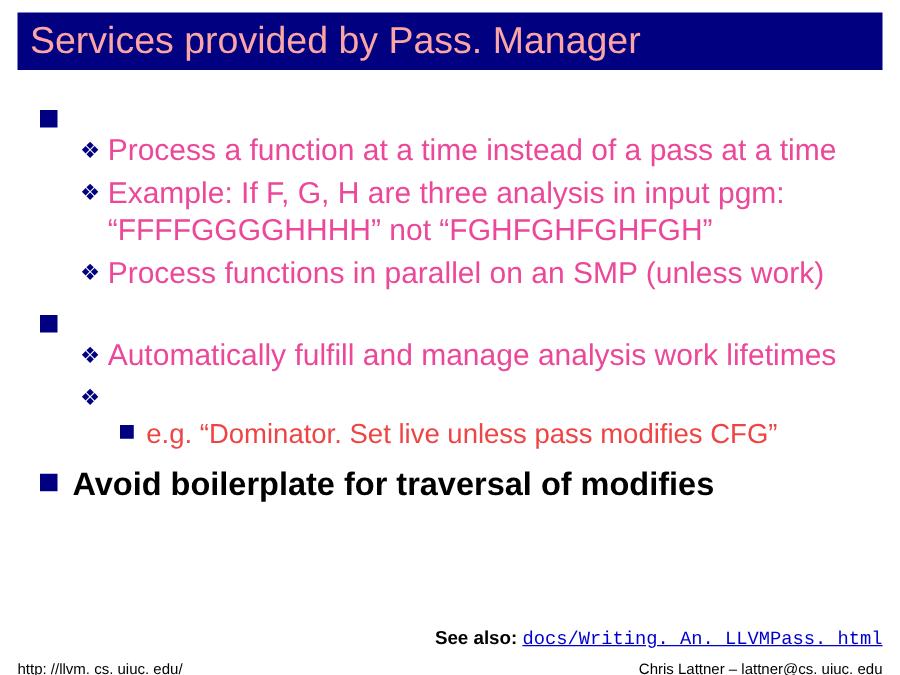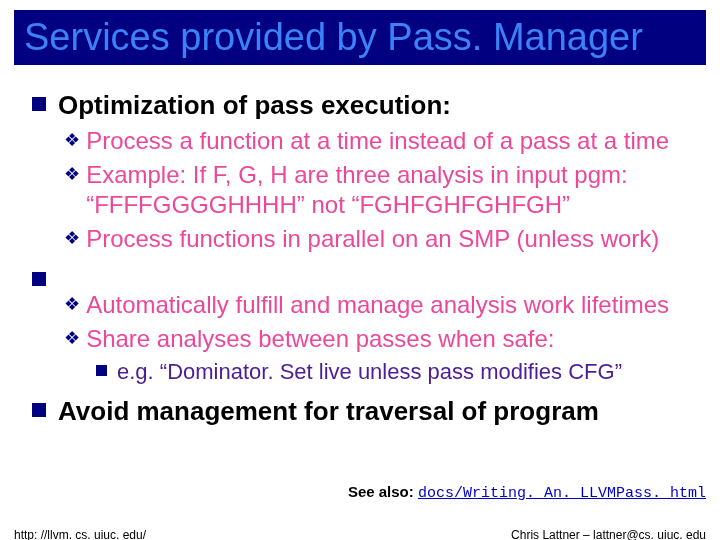--- a/index.html
+++ b/index.html
@@ -1,48 +1,47 @@
 <!DOCTYPE html>
 <html><head>
 <meta charset="utf-8">
 <style>
 *{margin:0;padding:0;box-sizing:border-box}
 body{width:720px;height:540px;background:#fff;font-family:Arial,Helvetica,sans-serif;position:relative;overflow:hidden}
 .slide{width:720px;height:540px;position:relative}
 .titlebar{background:#000080;margin:10px 14px 0;padding:6px 10px}
-.titlebar h1{color:#3b82f6;font-size:38px;font-weight:400;font-family:Arial,sans-serif}
+.titlebar h1{color:#fca5a5;font-size:30px;font-weight:400;font-family:Arial,sans-serif}
 .content{padding:18px 32px 0}
 .l1{display:flex;align-items:flex-start;margin-top:6px}
 .l1 .b{width:14px;height:14px;background:#000080;margin-top:8px;flex-shrink:0;margin-right:12px}
 .l1 .t{font-size:26px;font-weight:700;color:#000;line-height:1.25}
 .l1.nob .t{font-weight:700}
 .l2{display:flex;align-items:flex-start;margin-left:32px;margin-top:4px}
 .l2 .d{color:#000080;font-size:18px;margin-right:6px;margin-top:3px;flex-shrink:0}
 .l2 .t{font-size:24px;color:#ec4899;line-height:1.25}
 .l3{display:flex;align-items:flex-start;margin-left:64px;margin-top:4px}
 .l3 .b{width:11px;height:11px;background:#000080;margin-top:7px;flex-shrink:0;margin-right:10px}
-.l3 .t{font-size:22px;color:#4c1d95;line-height:1.25}
-.seealso{position:absolute;right:14px;bottom:48px;font-size:15px;font-weight:700}
+.l3 .t{font-size:22px;color:#ef4444;line-height:1.25}
+.seealso{position:absolute;right:14px;bottom:30px;font-size:15px;font-weight:700}
 .seealso a{font-family:"Courier New",monospace;color:#0000cc;text-decoration:underline;font-weight:400}
 .footer-l{position:absolute;left:14px;bottom:8px;font-size:12px;color:#000}
 .footer-r{position:absolute;right:14px;bottom:8px;font-size:12px;color:#000}
 </style>
 </head>
 <body>
 <div class="slide">
 
 <div class="titlebar">
   <h1>Services provided by Pass. Manager</h1>
 </div>
 
 <div class="content">
 
   <div class="l1">
     <span class="b"></span>
-    <span class="t">Optimization of pass execution:</span>
   </div>
   <div class="l2">
     <span class="d">❖</span>
     <span class="t">Process a function at a time instead of a pass at a time</span>
   </div>
   <div class="l2">
     <span class="d">❖</span>
     <span class="t">Example: If F, G, H are three analysis in input pgm: “FFFFGGGGHHHH” not “FGHFGHFGHFGH”</span>
   </div>
   <div class="l2">
@@ -52,30 +51,29 @@
 
   <div class="l1" style="margin-top:10px">
     <span class="b"></span>
   </div>
   <div class="l2">
     <span class="d">❖</span>
     <span class="t">Automatically fulfill and manage analysis work lifetimes</span>
   </div>
   <div class="l2">
     <span class="d">❖</span>
-    <span class="t">Share analyses between passes when safe:</span>
   </div>
   <div class="l3">
     <span class="b"></span>
     <span class="t">e.g. “Dominator. Set live unless pass modifies CFG”</span>
   </div>
 
   <div class="l1 nob" style="margin-top:10px">
     <span class="b"></span>
-    <span class="t">Avoid management for traversal of program</span>
+    <span class="t">Avoid boilerplate for traversal of modifies</span>
   </div>
 
 </div>
 
 <div class="seealso">
   <span>See also: </span><a href="#">docs/Writing. An. LLVMPass. html</a>
 </div>
 
 <div class="footer-l">http: //llvm. cs. uiuc. edu/</div>
 <div class="footer-r">Chris Lattner – lattner@cs. uiuc. edu</div>

